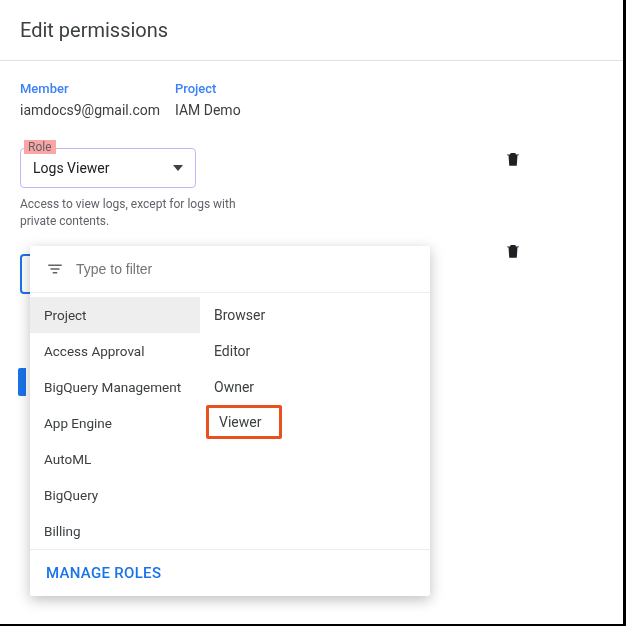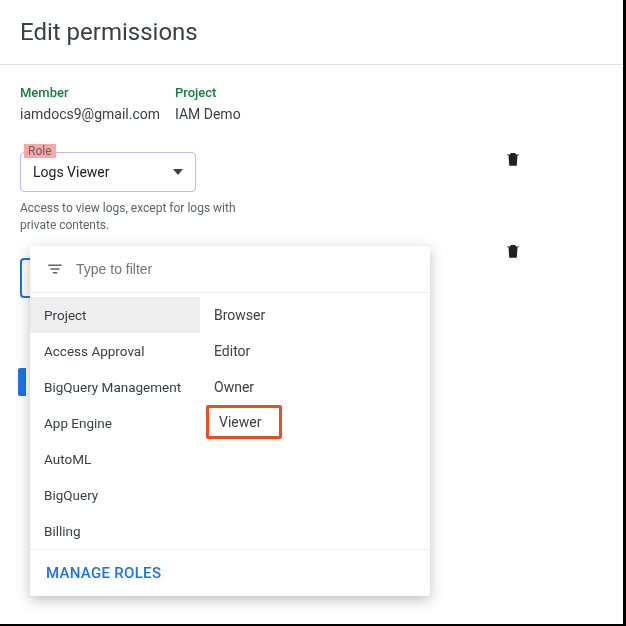--- a/index.html
+++ b/index.html
@@ -1,23 +1,23 @@
 <!DOCTYPE html>
 <html><head>
 <meta charset="utf-8">
 <style>
   * { box-sizing: border-box; margin: 0; padding: 0; }
   html, body { width: 626px; height: 626px; font-family: Roboto, Arial, sans-serif; background: #fff; color: #202124; }
   .container { width: 626px; height: 626px; border-right: 3px solid #000; border-bottom: 2px solid #000; position: relative; background: #fff; }
   .header-bar { padding: 18px 20px 18px 20px; border-bottom: 1px solid #e0e0e0; }
-  .header-title { font-size: 24px; font-weight: 400; color: #3c4043; }
+  .header-title { font-size: 20px; font-weight: 400; color: #3c4043; }
   .content { padding: 20px; }
   .row { display: flex; }
   .col { width: 155px; }
-  .label { font-size: 13px; font-weight: 500; color: #15803d; margin-bottom: 6px; }
+  .label { font-size: 13px; font-weight: 500; color: #3b82f6; margin-bottom: 6px; }
   .value { font-size: 14px; color: #3c4043; }
   .role-block { margin-top: 30px; position: relative; }
   .role-legend { position: absolute; top: -8px; left: 4px; background: #fca5a5; padding: 0 4px; font-size: 12px; color: #5f6368; }
   .role-select { width: 176px; height: 40px; border: 1px solid #c4b5fd; border-radius: 4px; display: flex; align-items: center; justify-content: space-between; padding: 0 12px; font-size: 14px; cursor: pointer; }
   .tri { width: 0; height: 0; border-left: 5px solid transparent; border-right: 5px solid transparent; border-top: 6px solid #3c4043; }
   .helper { font-size: 12px; color: #5f6368; line-height: 1.4; margin-top: 8px; width: 250px; }
   .trash-row { position: absolute; }
   .trash-1 { left: 504px; top: 150px; }
   .trash-2 { left: 504px; top: 242px; }
   .trash { width: 18px; height: 18px; fill: #202124; cursor: pointer; }

